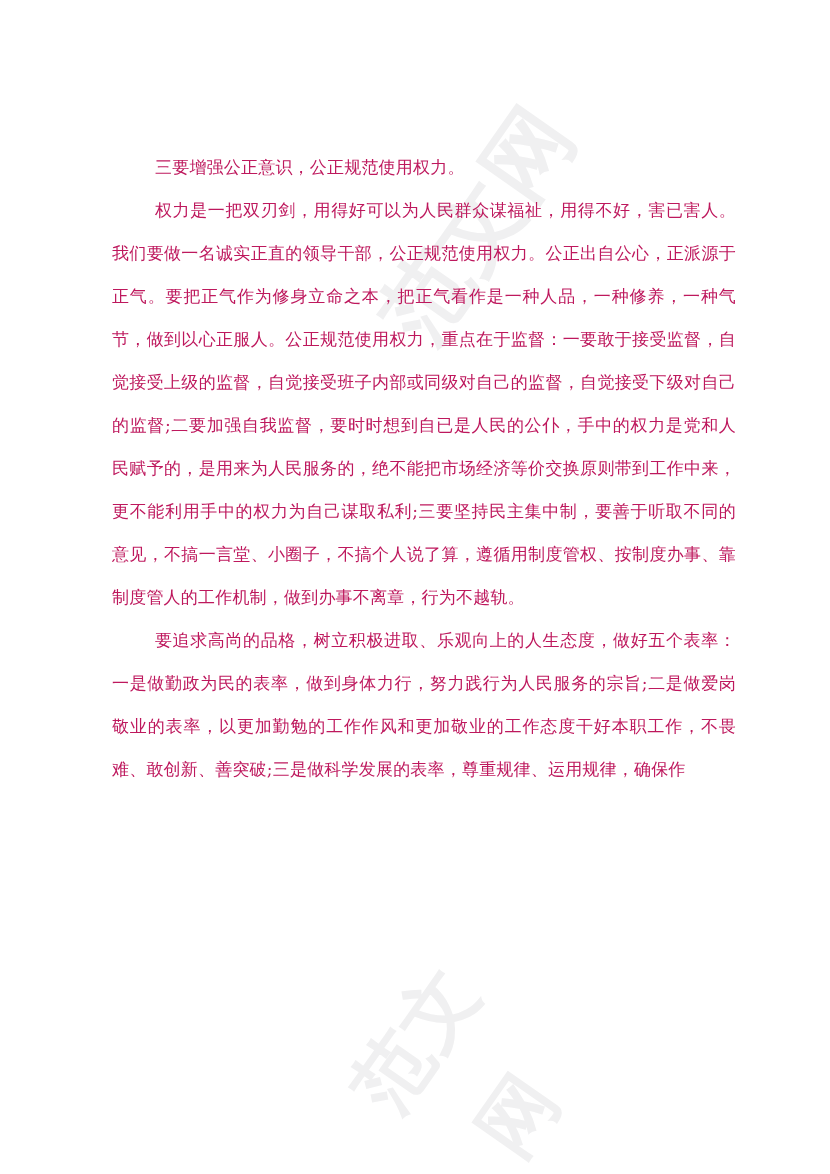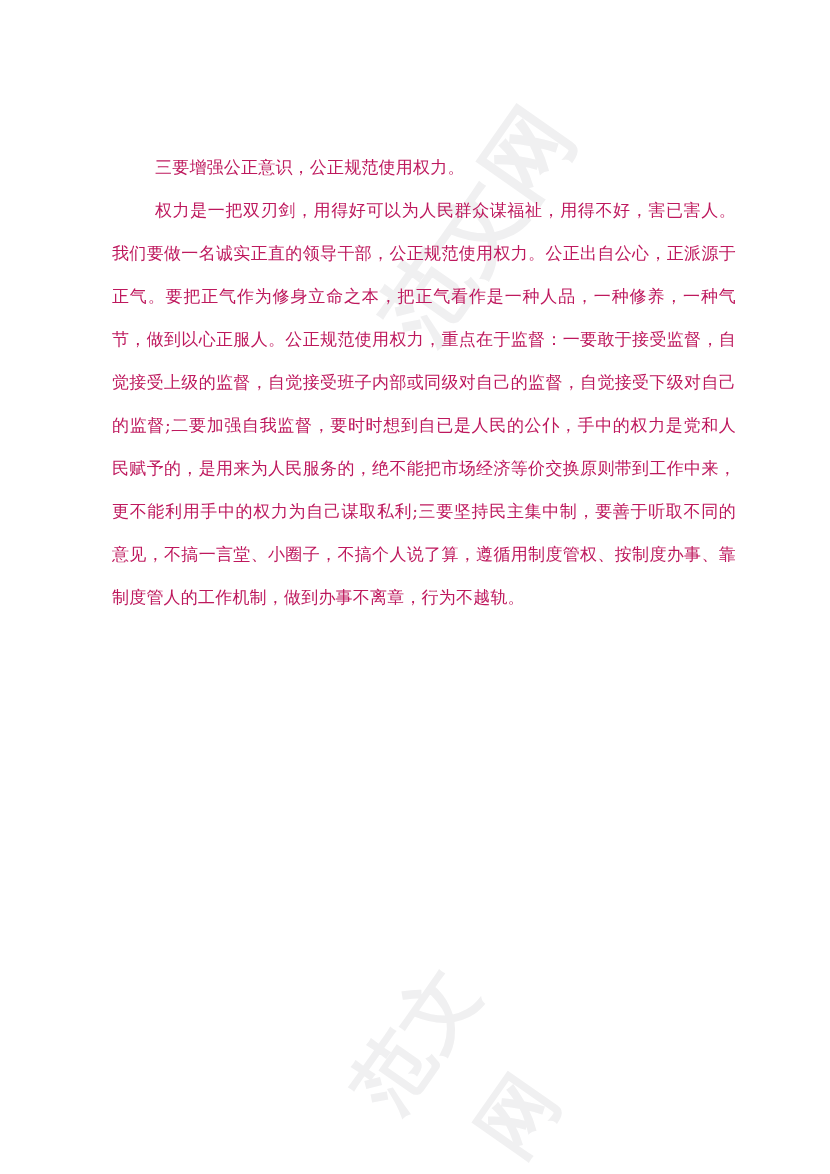--- a/index.html
+++ b/index.html
@@ -88,15 +88,16 @@
 
   <div id="watermark-layer">
     <div class="watermark wm-a">范文网</div>
     <div class="watermark wm-b">范文</div>
     <div class="watermark wm-c">网</div>
   </div>
 
   <div id="doc-body">
     <p class="para">三要增强公正意识，公正规范使用权力。</p>
     <p class="para">权力是一把双刃剑，用得好可以为人民群众谋福祉，用得不好，害已害人。我们要做一名诚实正直的领导干部，公正规范使用权力。公正出自公心，正派源于正气。要把正气作为修身立命之本，把正气看作是一种人品，一种修养，一种气节，做到以心正服人。公正规范使用权力，重点在于监督：一要敢于接受监督，自觉接受上级的监督，自觉接受班子内部或同级对自己的监督，自觉接受下级对自己的监督;二要加强自我监督，要时时想到自已是人民的公仆，手中的权力是党和人民赋予的，是用来为人民服务的，绝不能把市场经济等价交换原则带到工作中来，更不能利用手中的权力为自己谋取私利;三要坚持民主集中制，要善于听取不同的意见，不搞一言堂、小圈子，不搞个人说了算，遵循用制度管权、按制度办事、靠制度管人的工作机制，做到办事不离章，行为不越轨。</p>
+    <p class="para">要追求高尚的品格，树立积极进取、乐观向上的人生态度，做好五个表率：一是做勤政为民的表率，做到身体力行，努力践行为人民服务的宗旨;二是做爱岗敬业的表率，以更加勤勉的工作作风和更加敬业的工作态度干好本职工作，不畏难、敢创新、善突破;三是做科学发展的表率，尊重规律、运用规律，确保作</p>
   </div>
 
 </div>
 
 </body></html>

